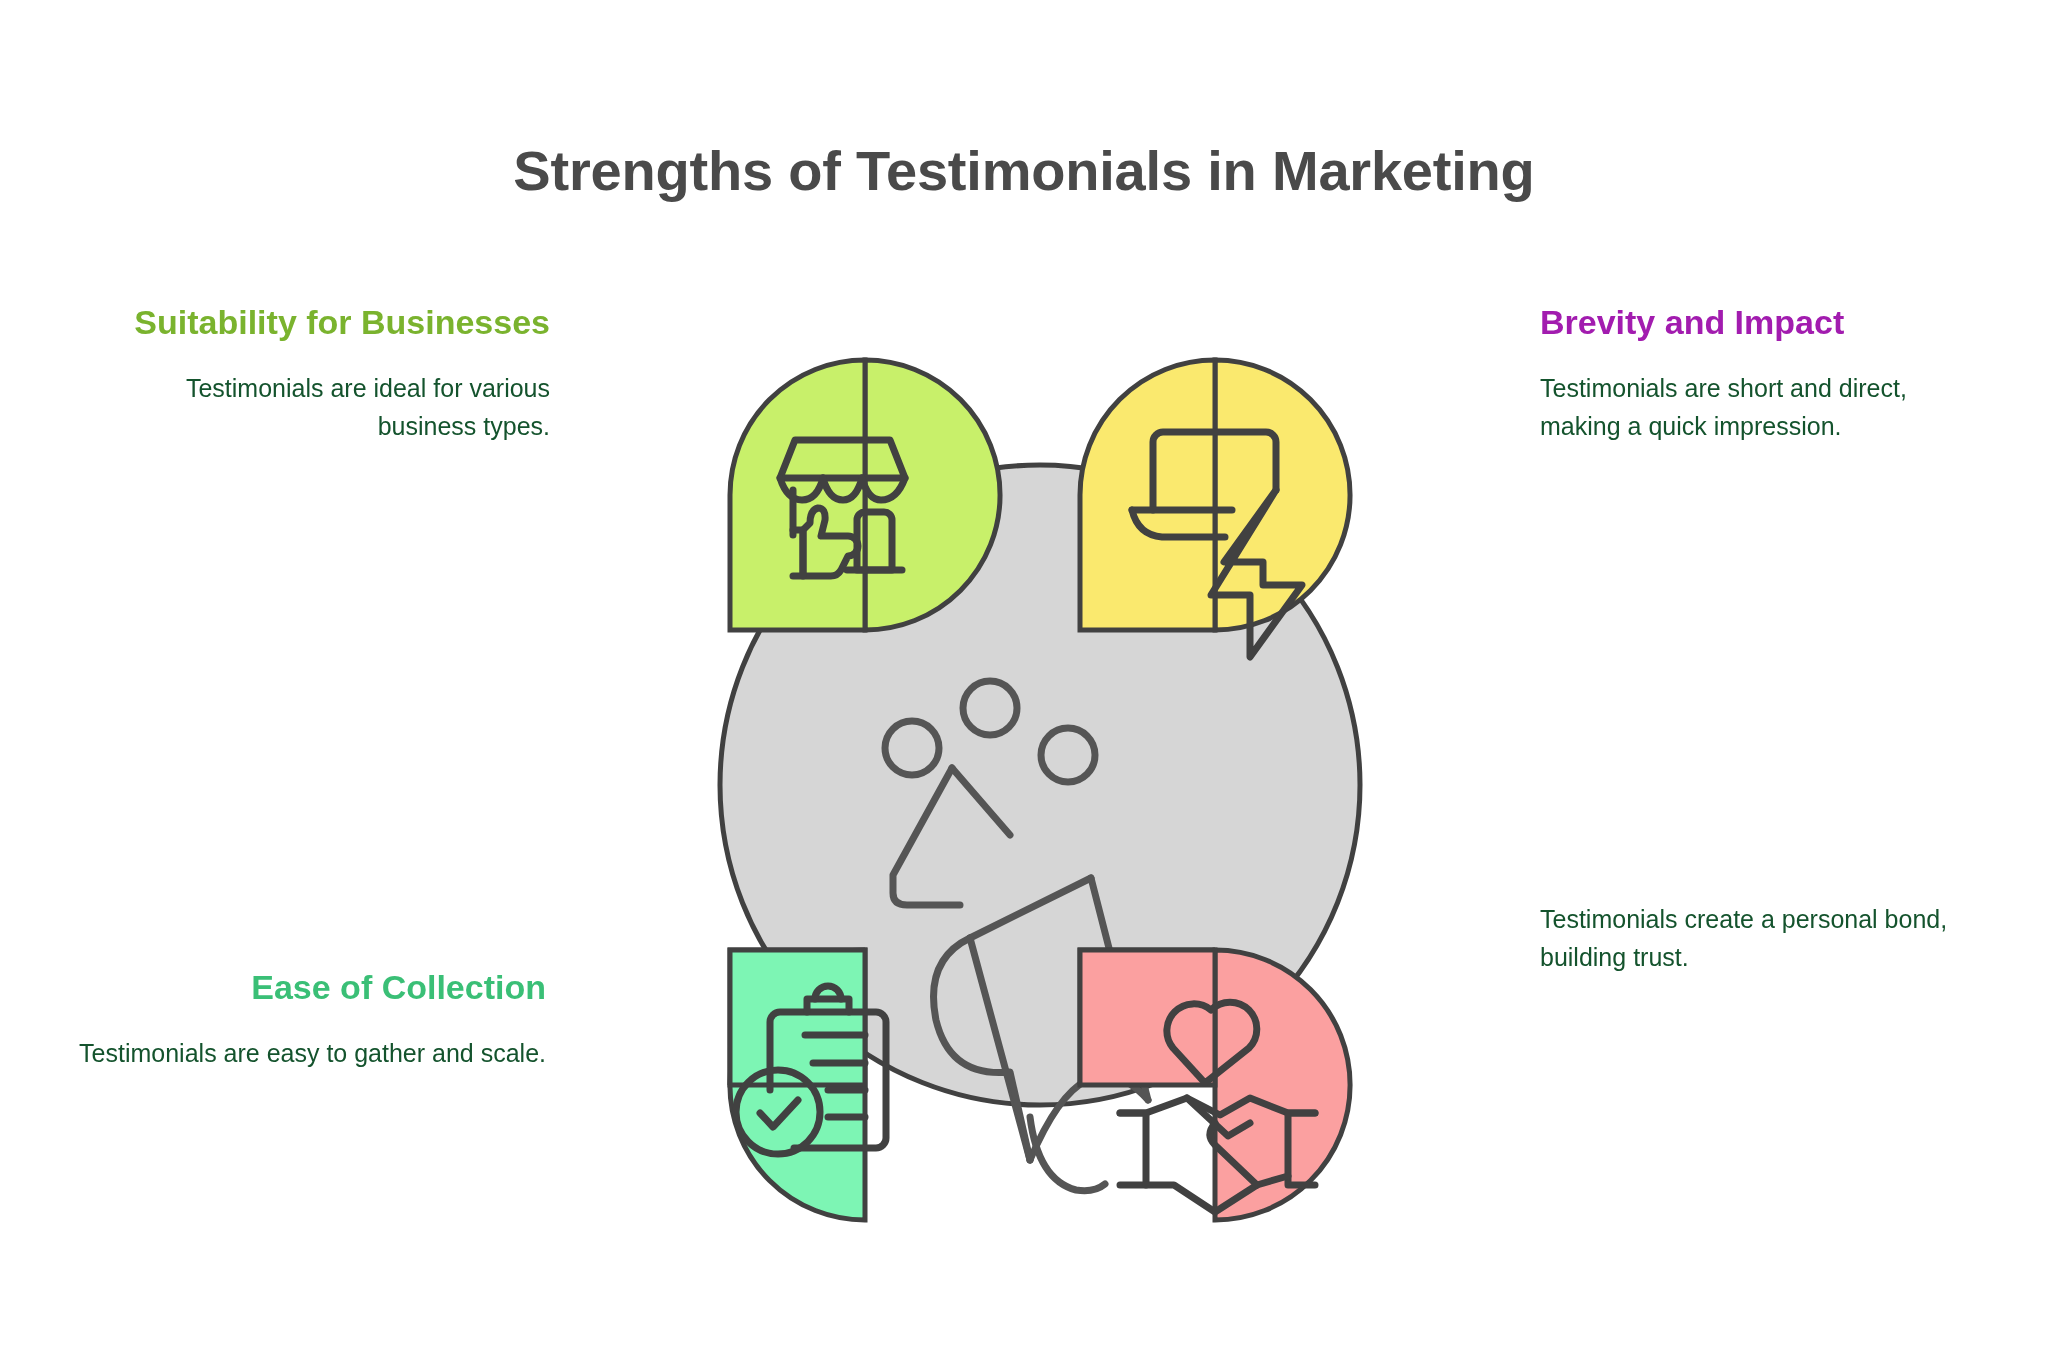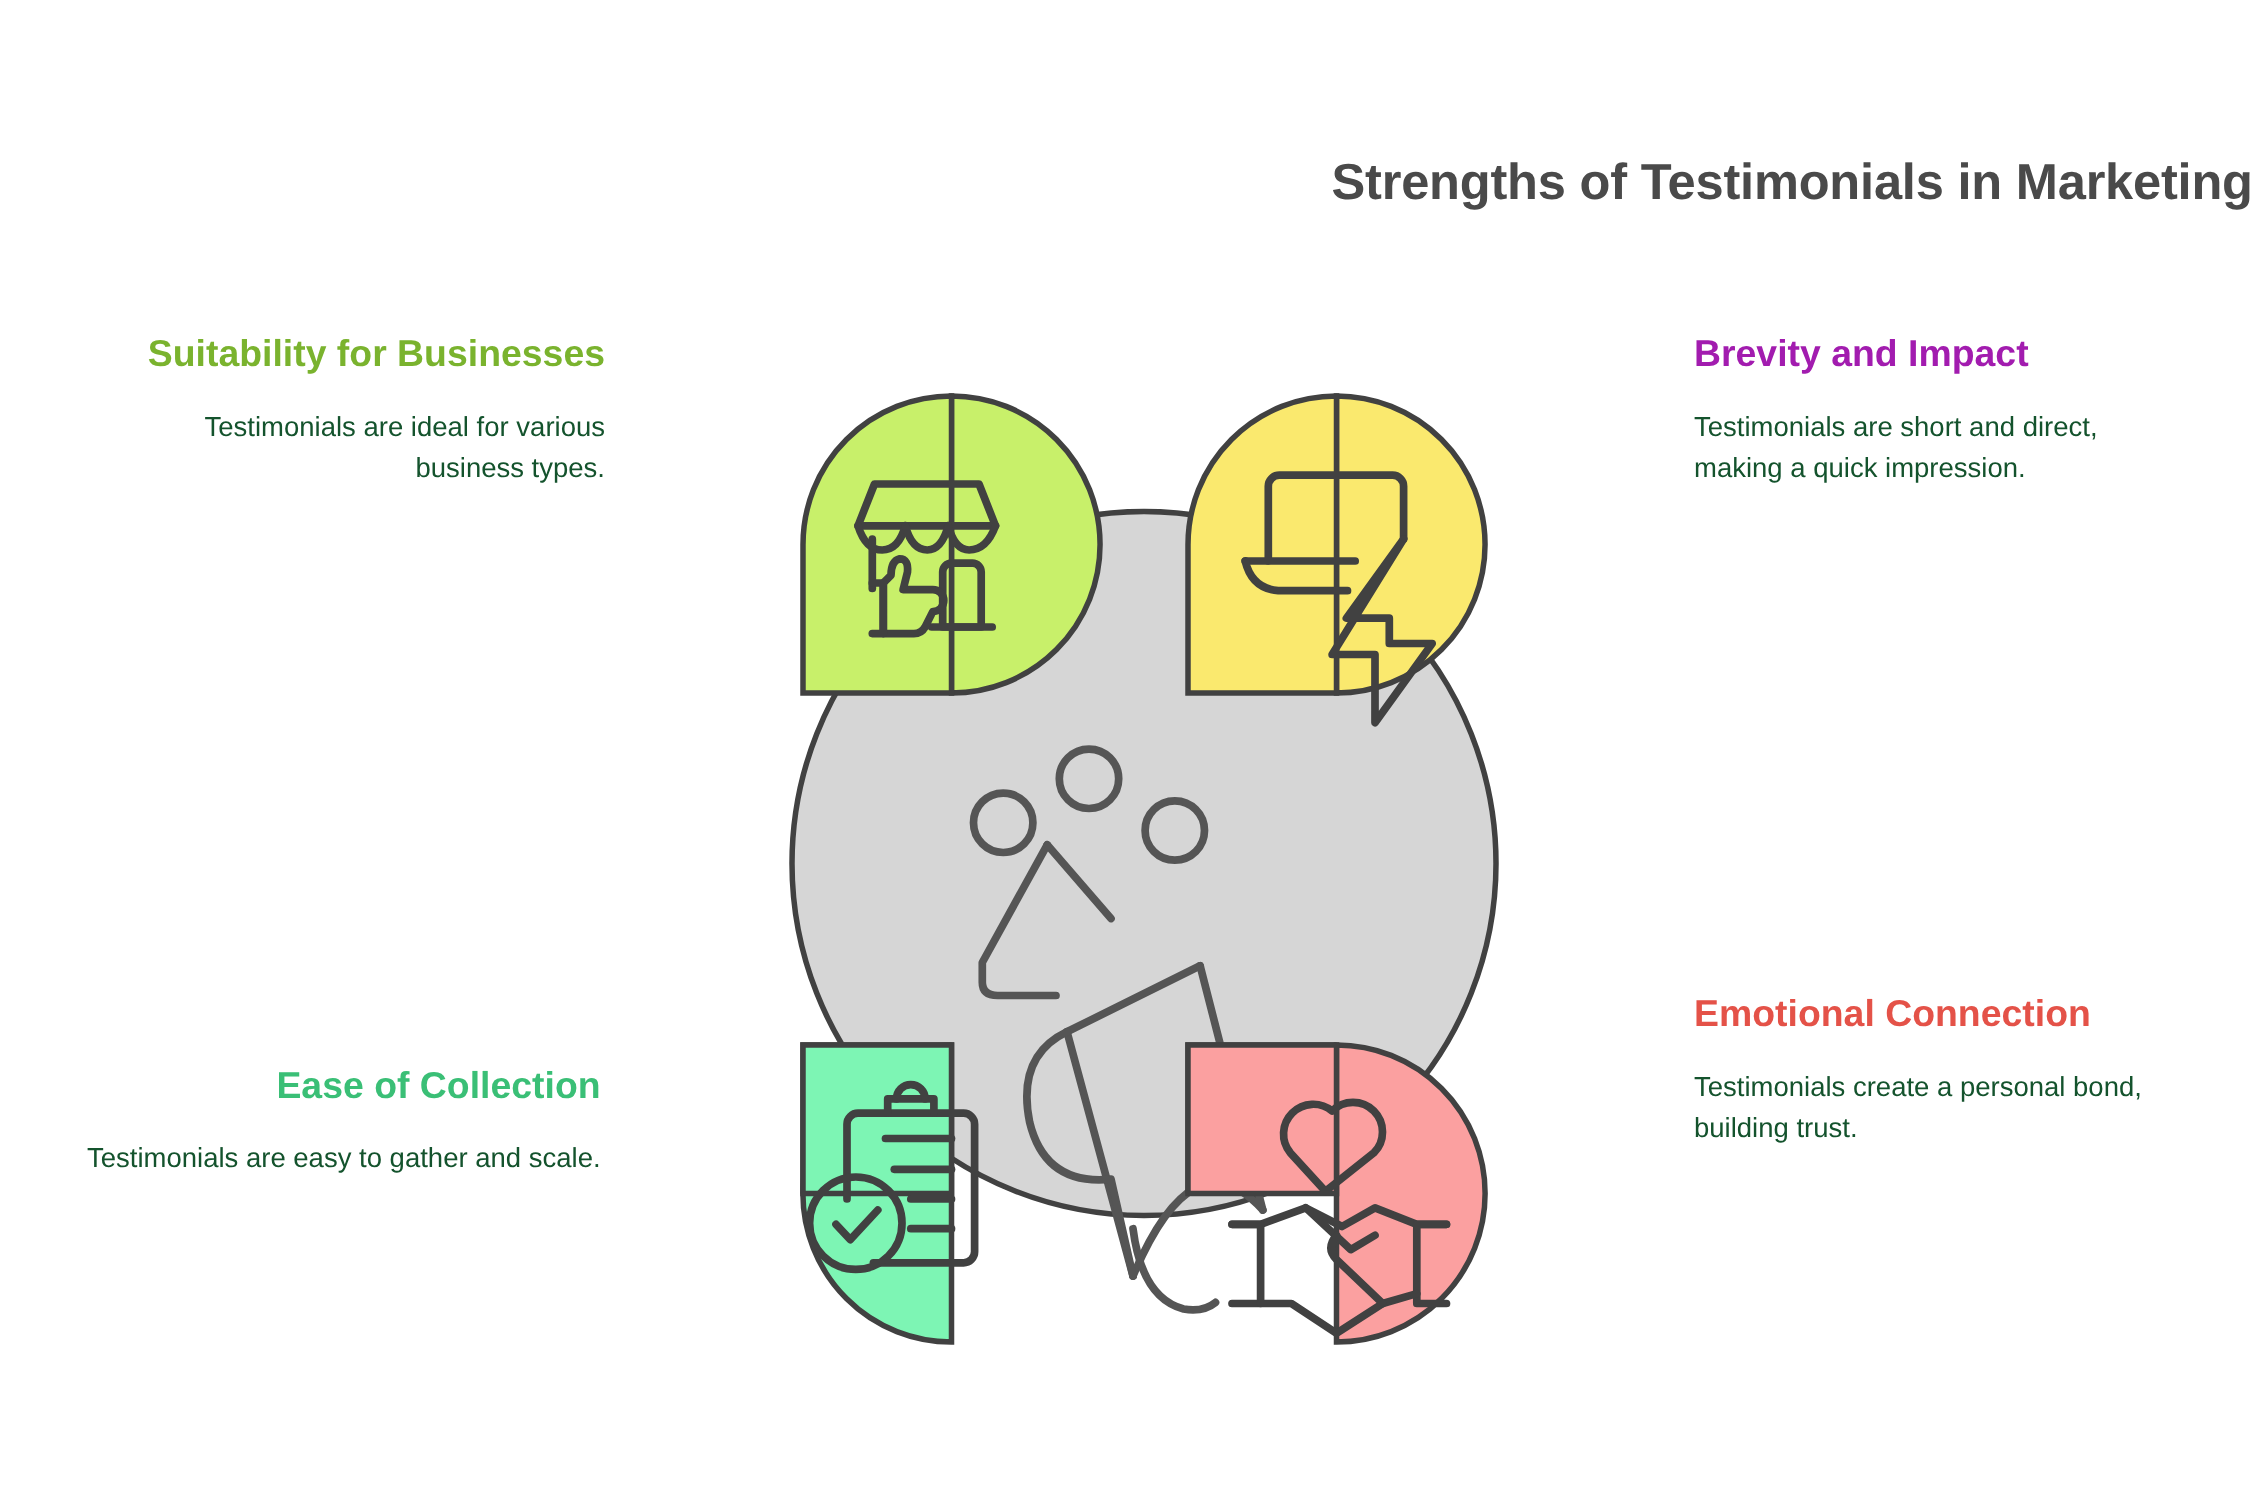--- a/index.html
+++ b/index.html
@@ -17,22 +17,22 @@
     background: #ffffff;
     overflow: hidden;
   }
 
   
   .page-title {
     position: absolute;
     left: 0;
     top: 138px;
     width: 2048px;
-    text-align: right;
-    font-size: 46px;
+    text-align: center;
+    font-size: 56px;
     font-weight: bold;
     color: #4a4a4a;
     letter-spacing: -0.2px;
   }
 
   
   .side-block {
     position: absolute;
     width: 430px;
   }
@@ -102,21 +102,20 @@
     <div class="block-heading" style="color:#a21caf">Brevity and Impact</div>
     <div class="block-body">Testimonials are short and direct, making a quick impression.</div>
   </div>
 
   <div class="side-block left" id="blk-bl">
     <div class="block-heading" style="color:#3abf76; white-space:nowrap;">Ease of Collection</div>
     <div class="block-body">Testimonials are easy to gather and scale.</div>
   </div>
 
   <div class="side-block right" id="blk-br">
-    <div class="block-heading" style="color:#e45248">Emotional Connection</div>
     <div class="block-body">Testimonials create a personal bond, building trust.</div>
   </div>
 
   <div id="diagram">
     <svg width="960" height="920" viewBox="0 0 960 920" xmlns="http://www.w3.org/2000/svg">
 
       <circle cx="480" cy="455" r="320" fill="#d6d6d6" stroke="#414141" stroke-width="5"></circle>
 
       <g class="center-icon-stroke">
         <circle cx="430" cy="378" r="27"></circle>

